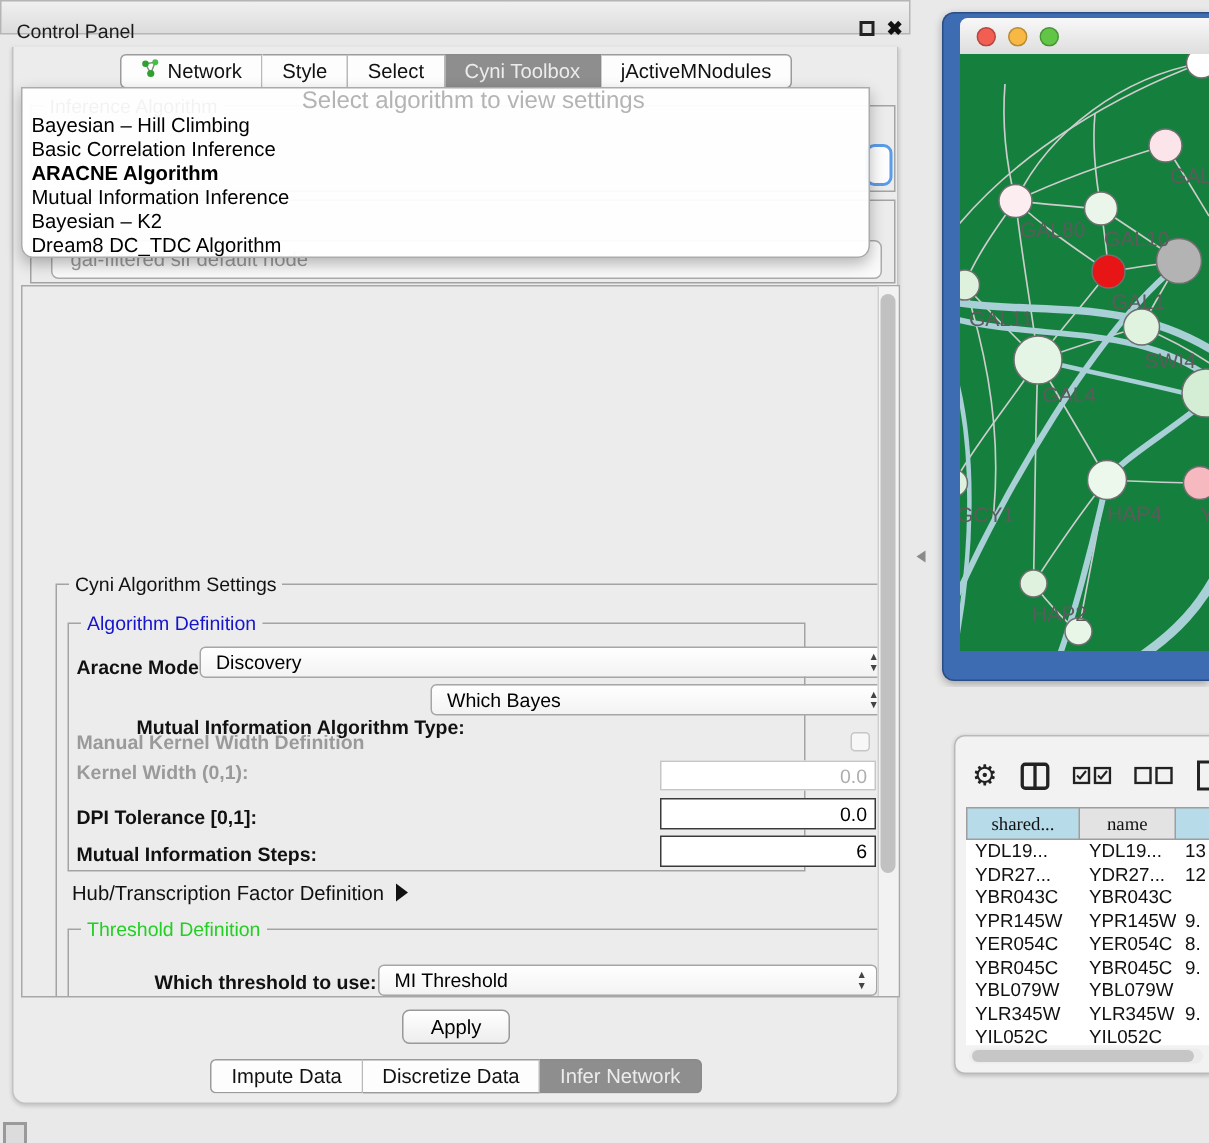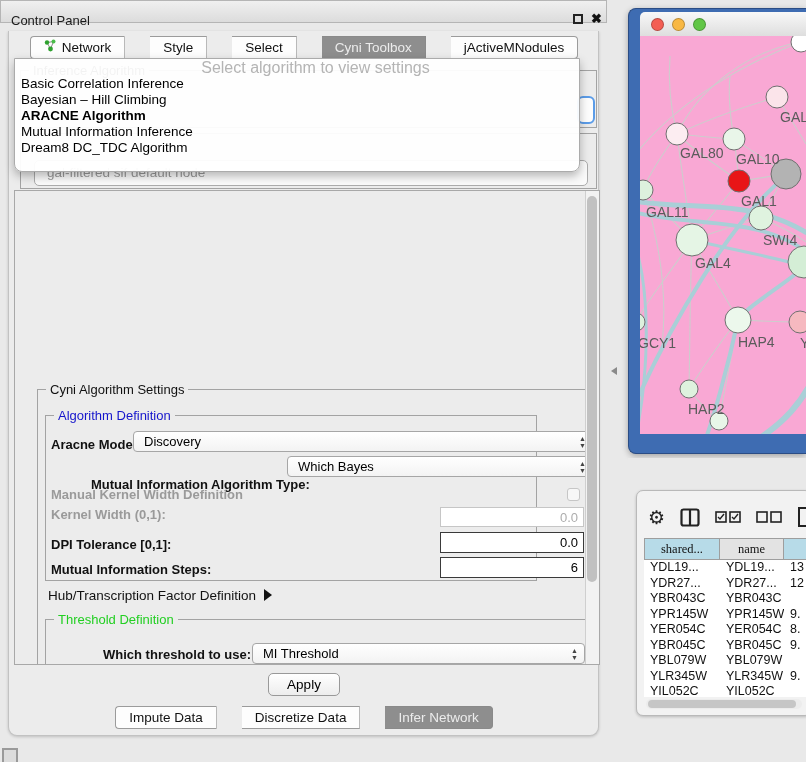--- a/index.html
+++ b/index.html
@@ -11,21 +11,21 @@
   #cp-titlebar{left:0;top:8;width:607px;height:23px;
     background:linear-gradient(#f0f0f0,#dcdcdc);border:1px solid #b5b5b5;box-sizing:border-box;}
   #cp-title{left:10px;top:12px;font-size:13px;color:#1b1b1b;}
   #cp-float{left:572px;top:13px;width:10px;height:10px;border:2px solid #222;box-sizing:border-box;}
   #cp-close{left:590px;top:10px;font-size:13px;font-weight:bold;color:#111;}
   #cp-body{left:8px;top:31px;width:591px;height:705px;background:#ececec;
     border:1px solid #c2c2c2;border-top:none;border-radius:0 0 9px 9px;
     box-shadow:0 1px 3px rgba(0,0,0,0.18);box-sizing:border-box;}
 
   
-  .segbar{display:flex;gap:25px;}
+  .segbar{display:flex;}
   .seg{background:#fdfdfd;border-top:1px solid #9b9b9b;border-bottom:1px solid #9b9b9b;
        border-right:1px solid #b9b9b9;line-height:21px;height:21px;padding:0 13px;
        font-size:13.5px;color:#111;white-space:nowrap;display:flex;align-items:center;gap:5px;}
   .seg:first-child{border-left:1px solid #9b9b9b;border-radius:4px 0 0 4px;}
   .seg:last-child{border-right:1px solid #9b9b9b;border-radius:0 4px 4px 0;}
   .seg.sel{background:#8e8e8e;color:#ececec;border-color:#8a8a8a;}
   #top-tabs{left:0;top:36px;width:608px;justify-content:center;}
   #bottom-tabs{left:0;top:706px;width:608px;justify-content:center;}
 
   
@@ -87,21 +87,21 @@
   #divider-handle{left:611px;top:367px;width:0;height:0;border-right:6px solid #8a8a8a;
      border-top:4px solid transparent;border-bottom:4px solid transparent;}
 
   
   #net-window{left:628px;top:8px;width:178px;height:446px;background:#3e6cb2;
      border:1px solid #2b4d85;border-right:none;border-radius:8px 0 0 8px;box-sizing:border-box;
      box-shadow:0 2px 6px rgba(0,0,0,0.3);}
   #net-titlebar{left:640px;top:12px;width:166px;height:24px;background:linear-gradient(#f8f8f8,#dedede);
      border-radius:5px 0 0 0;display:flex;align-items:center;gap:8px;padding-left:11px;box-sizing:border-box;}
   .light{width:13px;height:13px;border-radius:50%;box-sizing:border-box;}
-  #net-canvas{left:640px;top:36px;width:166px;height:398px;background:#f9a8d4;overflow:hidden;}
+  #net-canvas{left:640px;top:36px;width:166px;height:398px;background:#15803d;overflow:hidden;}
   #net-canvas svg{display:block;}
   .nodelabel{font-size:14px;fill:#5b5b5b;}
 
   
   #tp-container{left:628px;top:458px;width:178px;height:304px;background:#e9e9e9;}
   #tp-title{left:640px;top:466px;font-size:13px;color:#1b1b1b;margin-top:28px;}
   #tp-window{left:636px;top:490px;width:176px;height:226px;background:#f2f2f2;
      border:1px solid #b9b9b9;border-radius:7px;box-shadow:0 1px 3px rgba(0,0,0,0.2);box-sizing:border-box;}
   #tp-toolbar{left:648px;top:503px;width:158px;height:28px;display:flex;align-items:center;gap:15px;}
   .tbicon{display:flex;align-items:center;}
@@ -157,24 +157,25 @@
   </div>
   <div class="abs" id="ghost-combo-btn"></div>
   <div class="abs groupbox" id="ghost-g2"></div>
   <div class="abs" id="ghost-combo2">
     <span>gal-filtered sif default node</span>
   </div>
 
   <div class="abs" id="algo-popup">
     <div id="algo-placeholder">Select algorithm to view settings</div>
     <div id="algo-popup-list">
+        <div class="algo-item">Bayesian – Hill Climbing</div>
         <div class="algo-item">Basic Correlation Inference</div>
-        <div class="algo-item">Bayesian – Hill Climbing</div>
         <div class="algo-item sel">ARACNE Algorithm</div>
         <div class="algo-item">Mutual Information Inference</div>
+        <div class="algo-item">Bayesian – K2</div>
         <div class="algo-item">Dream8 DC_TDC Algorithm</div>
       </div>
   </div>
 
   <div class="abs" id="scrollpane">
 
     <div class="abs groupbox" id="cyni-group">
       <span class="gb-label">Cyni Algorithm Settings</span>
     </div>
 

